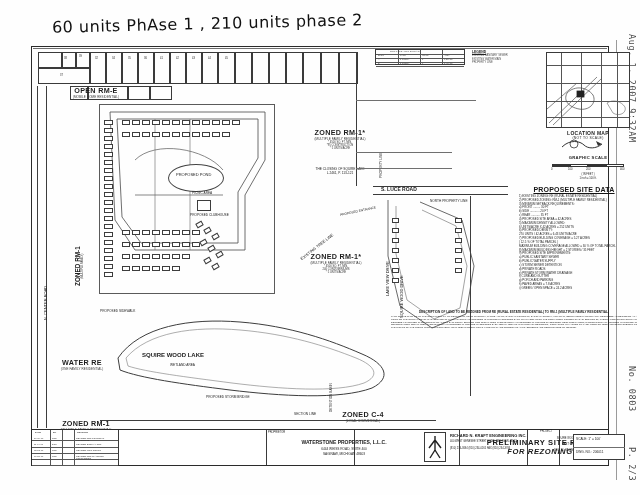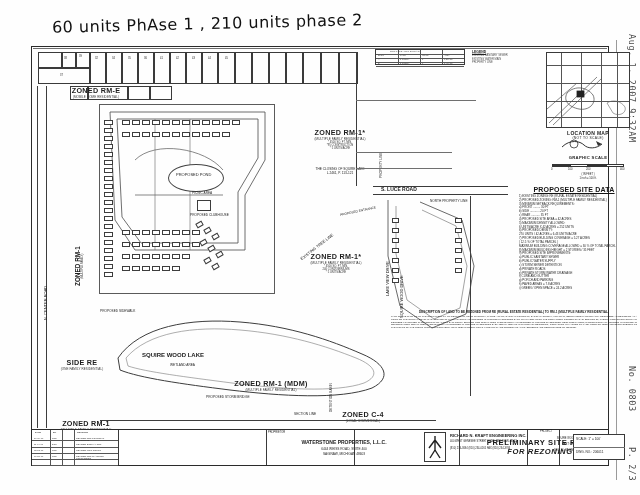--- a/index.html
+++ b/index.html
@@ -166,21 +166,21 @@
   <div class="t t1 blur" style="left:225px;top:58px;">45</div>
 
   <div>
     <div class="lot" style="left:70px;top:86px;width:18px;height:14px;"></div>
     <div class="lot" style="left:88px;top:86px;width:40px;height:14px;"></div>
     <div class="lot" style="left:128px;top:86px;width:22px;height:14px;"></div>
     <div class="lot" style="left:150px;top:86px;width:22px;height:14px;"></div>
   </div>
 
   <div class="zone" style="left:64px;top:86px;width:64px;">
-    <div class="zt">ZONED RM-E</div>
+    <div class="zt">OPEN RM-E</div>
     <div class="zs">(MOBILE HOME RESIDENTIAL)</div>
   </div>
 
   <div class="hair" style="left:37px;top:86px;width:.8px;height:342px;"></div>
   <div class="hair" style="left:46px;top:86px;width:.8px;height:342px;"></div>
   <div class="t t3 rot90" style="left:44px;top:320px;">N. CENTER ROAD</div>
 
   <div class="frame2" style="left:99px;top:104px;width:176px;height:190px;border-color:#5a5a5a;"></div>
 
   <svg style="position:absolute;left:95px;top:100px;" width="190" height="200">
@@ -342,28 +342,24 @@
     <div class="pad" style="left:392px;top:268px;width:7px;height:5px;"></div>
     <div class="pad" style="left:392px;top:278px;width:7px;height:5px;"></div>
     <div class="pad" style="left:455px;top:218px;width:7px;height:5px;"></div>
     <div class="pad" style="left:455px;top:228px;width:7px;height:5px;"></div>
     <div class="pad" style="left:455px;top:238px;width:7px;height:5px;"></div>
     <div class="pad" style="left:455px;top:248px;width:7px;height:5px;"></div>
     <div class="pad" style="left:455px;top:258px;width:7px;height:5px;"></div>
     <div class="pad" style="left:455px;top:268px;width:7px;height:5px;"></div>
   </div>
 
-  <div class="zone" style="left:212px;top:379px;width:118px;">
-    <div class="zt">ZONED RM-1 (MDM)</div>
-    <div class="zs">(MULTIPLE FAMILY RESIDENTIAL)</div>
-  </div>
   <div class="t t2" style="left:206px;top:396px;">PROPOSED STORM BRIDGE</div>
 
   <div class="zone" style="left:52px;top:358px;width:60px;">
-    <div class="zt">SIDE RE</div>
+    <div class="zt">WATER RE</div>
     <div class="zs">(ONE FAMILY RESIDENTIAL)</div>
   </div>
 
   <div class="zone" style="left:48px;top:419px;width:76px;">
     <div class="zt">ZONED RM-1</div>
     <div class="zs">(MULTIPLE FAMILY RESIDENTIAL)</div>
   </div>
 
   <div class="zone" style="left:333px;top:410px;width:60px;">
     <div class="zt">ZONED C-4</div>

